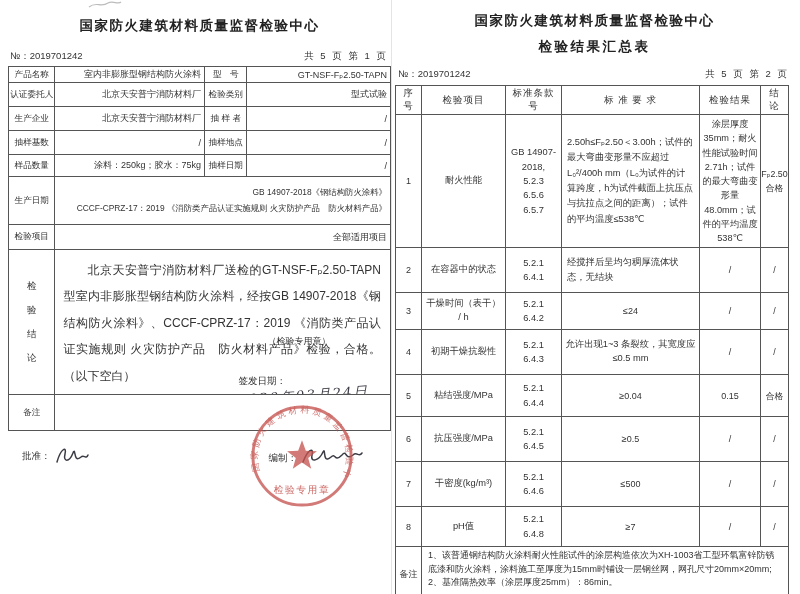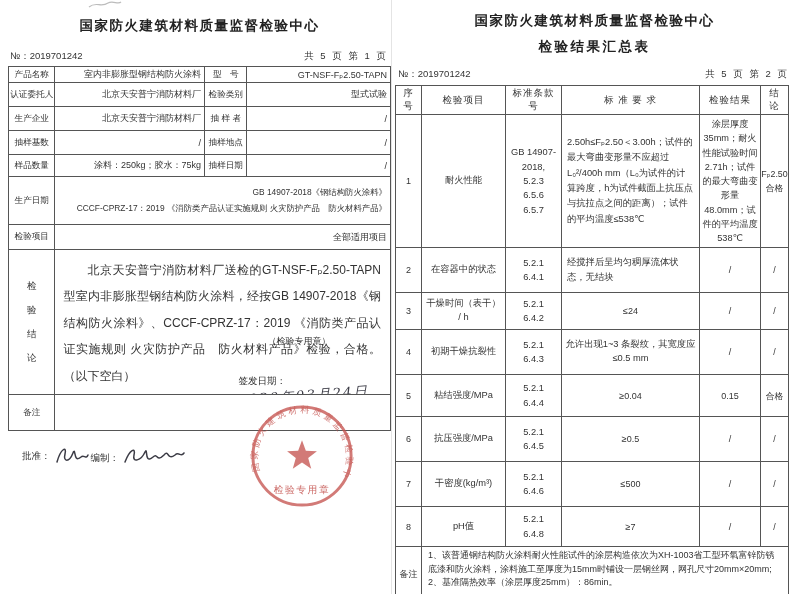--- a/index.html
+++ b/index.html
@@ -37,21 +37,21 @@
   .basis-cell { font-size:8.4px; line-height:1.9; }
   .vert-lbl { white-space:pre-line; line-height:2.55; text-align:center; font-size:9.5px; }
   .concl-cell { position:relative; vertical-align:top; padding:7px 9px 0 8px; }
   .concl-text { font-size:12px; line-height:2.2; text-indent:2em; text-align:justify; }
   .seal-note { position:absolute; left:212px; top:85px; font-size:9px; color:#2e2e2e; }
   .date-line { position:absolute; left:183px; top:125px; font-size:9.5px; color:#2e2e2e; }
   .handwrite { display:inline-block; font-size:13.5px; font-style:italic; letter-spacing:2px;
                color:#3e3e48; transform:rotate(-4deg) translateY(-1px);
                font-family:"DejaVu Serif","Liberation Serif",serif; }
 
-  .signs { display:flex; margin-top:13px; padding:0 26px 0 14px; align-items:flex-start; }
+  .signs { display:flex; margin-top:13px; padding:0 26px 0 14px; justify-content:space-between; align-items:flex-start; }
   .sig-group { display:flex; align-items:center; }
   .sig-label { font-size:9.5px; }
   .sig-group svg { margin-left:2px; }
 
   .stamp { position:absolute; left:240px; top:402px; width:108px; height:108px; opacity:0.9; }
   .artifact { position:absolute; left:80px; top:0; }
 
   
   #t2 { width:393px; }
   #t2 th { font-size:9.5px; letter-spacing:1px; }

